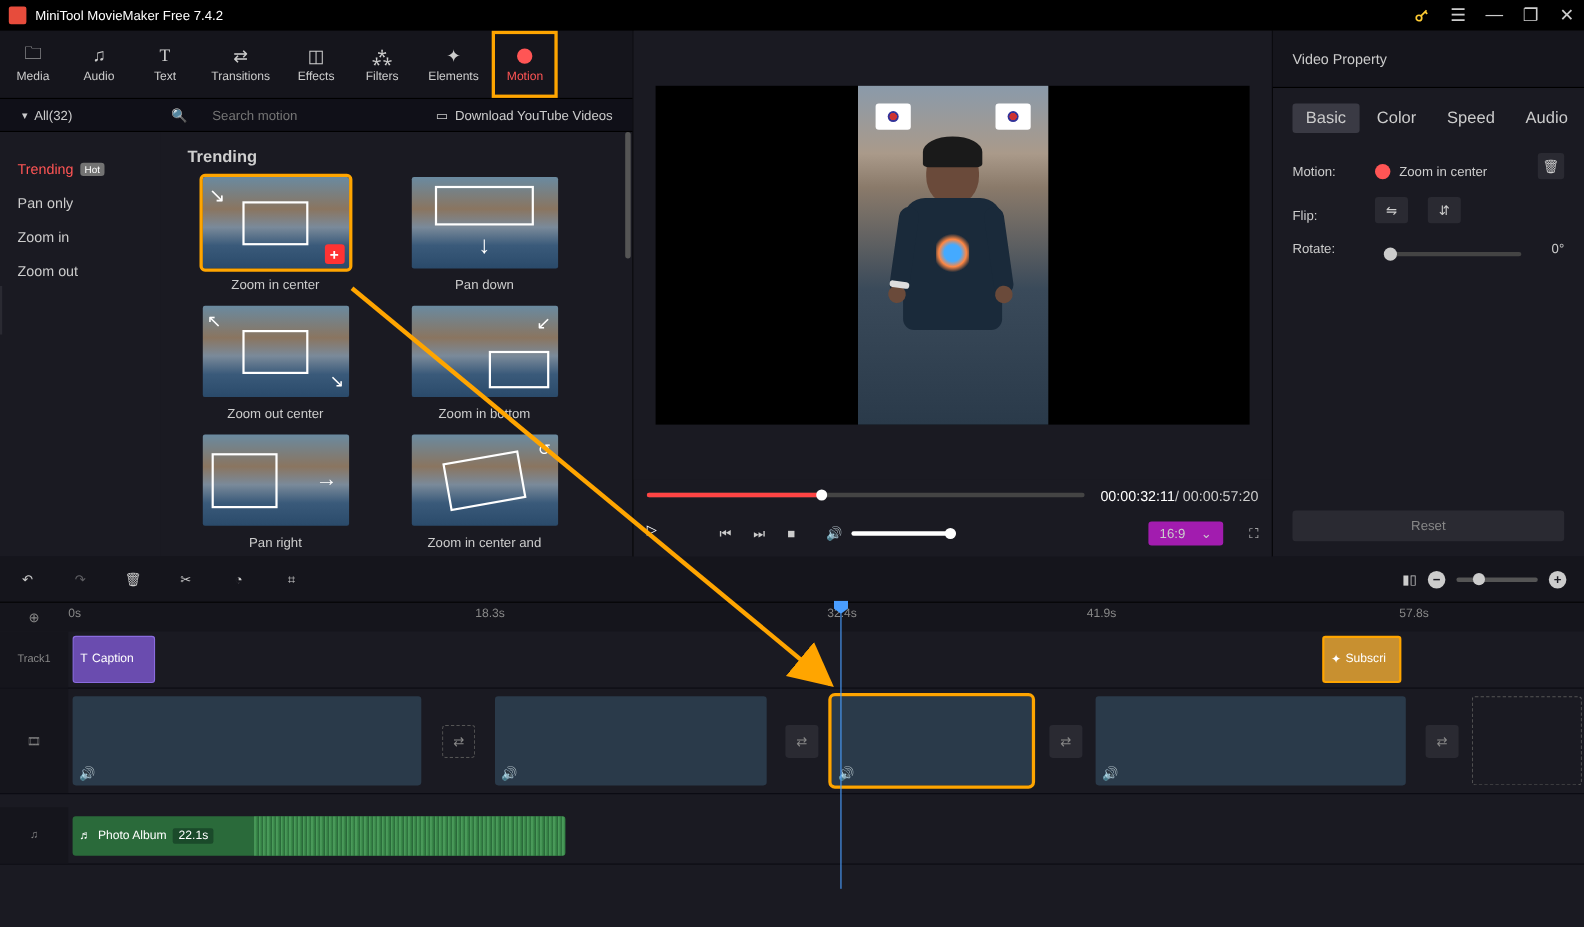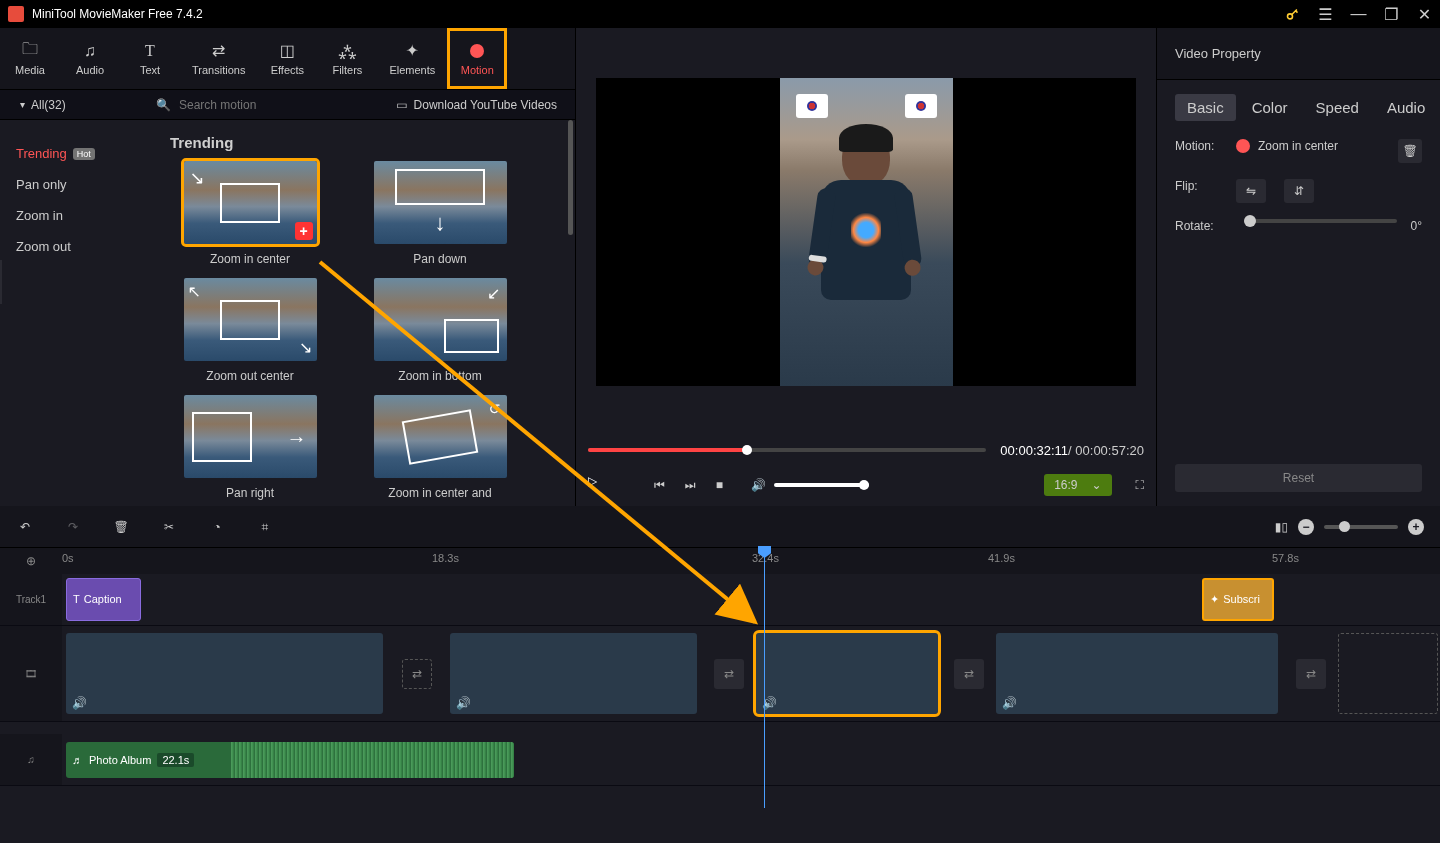--- a/index.html
+++ b/index.html
@@ -11,21 +11,21 @@
 .titlebar .window-controls span{width:15px;height:15px;display:flex;align-items:center;justify-content:center;color:#ccc;font-size:16px;cursor:pointer}
 .main-area{display:flex;height:478px;background:#1a1a22}
 .left-panel{width:578px;display:flex;flex-direction:column;border-right:1px solid #000}
 .top-tabs{height:62px;display:flex;background:#15151c;border-bottom:1px solid #000}
 .top-tabs .tab{display:flex;flex-direction:column;align-items:center;justify-content:center;padding:0 12px;min-width:60px;color:#ccc;cursor:pointer;font-size:11px;gap:4px}
 .top-tabs .tab.active{color:#ff5555;outline:3px solid #ffa500;outline-offset:-3px}
 .top-tabs .tab .tab-icon{width:18px;height:18px;display:flex;align-items:center;justify-content:center;font-size:16px}
 .sub-header{height:30px;display:flex;align-items:center;background:#101018;border-bottom:1px solid #000}
 .all-count{width:146px;padding-left:20px;color:#ccc;display:flex;align-items:center;gap:6px}
 .search-wrap{flex:1;display:flex;align-items:center;padding-left:10px;color:#888}
-.search-wrap input{background:transparent;border:none;color:#888;outline:none;margin-left:8px;font-size:12px}
+.search-wrap input{background:transparent;border:none;color:#888;outline:none;margin-left:22px;font-size:12px}
 .dl-yt{padding-right:18px;color:#ccc;display:flex;align-items:center;gap:6px;font-size:12px}
 .motion-body{flex:1;display:flex;overflow:hidden}
 .motion-cats{width:146px;padding-top:18px;background:#1a1a22}
 .motion-cats .cat{padding:8px 16px;color:#ccc;cursor:pointer;font-size:13px;display:flex;align-items:center;gap:6px}
 .motion-cats .cat.active{color:#ff5555}
 .hot-badge{background:#737373;color:#fff;font-size:9px;padding:1px 4px;border-radius:3px}
 .motion-list{flex:1;padding:14px 10px;overflow-y:auto;position:relative}
 .motion-list h3{color:#cfcfcf;font-size:15px;margin-bottom:10px;margin-left:14px;font-weight:600}
 .motion-grid{display:flex;flex-wrap:wrap;gap:12px 30px;padding-left:14px}
 .motion-item{width:160px;display:flex;flex-direction:column;align-items:center;gap:8px;position:relative}
@@ -62,28 +62,28 @@
 .scrub-fill{height:100%;width:40%;background:#ff4444;border-radius:2px;position:relative}
 .scrub-thumb{position:absolute;right:-5px;top:-3px;width:10px;height:10px;background:#fff;border-radius:50%}
 .time-text{color:#ffffff;font-size:13px}
 .time-total{color:#ccc;font-size:13px}
 .controls-row{height:42px;display:flex;align-items:center;padding:0 12px;gap:14px}
 .play-btn{width:22px;height:22px;color:#fff;cursor:pointer}
 .ctrl-group{display:flex;gap:20px;margin-left:30px}
 .vol{display:flex;align-items:center;gap:8px;margin-left:14px}
 .vol-track{width:95px;height:4px;background:#fff;border-radius:2px;position:relative}
 .vol-thumb{position:absolute;right:0;top:-3px;width:10px;height:10px;background:#fff;border-radius:50%}
-.ratio-sel{margin-left:auto;background:#4d7c0f;padding:4px 10px;border-radius:3px;color:#ccc;display:flex;align-items:center;gap:14px;font-size:12px}
+.ratio-sel{margin-left:auto;background:#a21caf;padding:4px 10px;border-radius:3px;color:#ccc;display:flex;align-items:center;gap:14px;font-size:12px}
 .fullscreen{margin-left:10px;color:#ccc}
 .prop-panel{width:284px;background:#1a1a22;border-left:1px solid #000;display:flex;flex-direction:column}
 .prop-header{height:52px;display:flex;align-items:center;padding:0 18px;background:#15151c;color:#ccc;font-size:13px;border-bottom:1px solid #000}
 .prop-tabs{display:flex;padding:14px 18px 10px;gap:4px}
 .prop-tabs .ptab{padding:5px 12px;color:#ccc;font-size:15px;cursor:pointer;border-radius:3px}
 .prop-tabs .ptab.active{background:#3a3a44}
-.prop-row{display:flex;align-items:flex-start;padding:8px 18px;gap:6px}
+.prop-row{display:flex;align-items:flex-end;padding:8px 18px;gap:20px}
 .prop-row .plabel{width:55px;color:#ccc;font-size:12px}
 .motion-val{display:flex;align-items:center;gap:8px;color:#ccc;font-size:12px}
 .motion-ball{width:14px;height:14px;background:#ff5555;border-radius:50%}
 .trash-btn{width:24px;height:24px;background:#2a2a32;display:flex;align-items:center;justify-content:center;margin-left:auto;border-radius:3px}
 .flip-btns{display:flex;gap:18px}
 .flip-btn{width:30px;height:24px;background:#2a2a32;display:flex;align-items:center;justify-content:center;color:#ccc;border-radius:3px;position:relative}
 .rotate-slider{flex:1;height:4px;background:#444;border-radius:2px;position:relative;margin:0 8px}
 .rotate-thumb{position:absolute;left:0;top:-4px;width:12px;height:12px;background:#ccc;border-radius:50%}
 .expand-handle{position:absolute;left:-10px;top:260px;width:12px;height:44px;background:#2a2a32;border-radius:4px 0 0 4px;display:flex;align-items:center;justify-content:center;color:#888;font-size:10px}
 .reset-wrap{margin-top:auto;padding:14px 18px}

